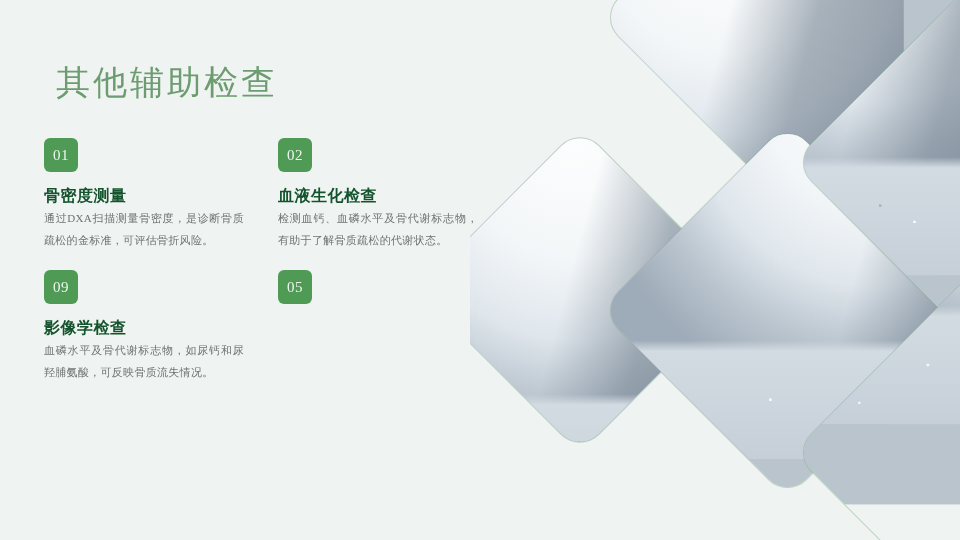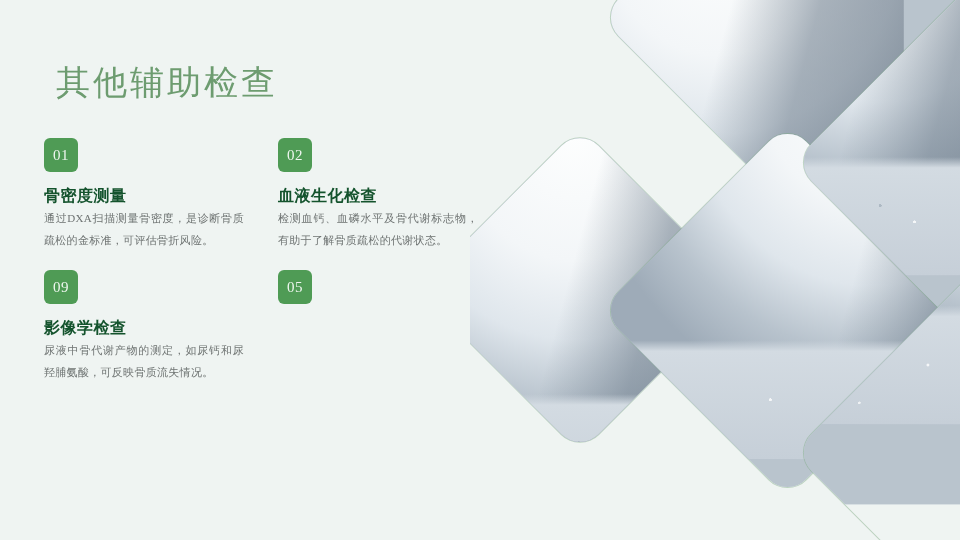--- a/index.html
+++ b/index.html
@@ -189,21 +189,21 @@
 
       <div class="item">
         <div class="badge">02</div>
         <div class="item-title">血液生化检查</div>
         <div class="item-body">检测血钙、血磷水平及骨代谢标志物，有助于了解骨质疏松的代谢状态。</div>
       </div>
 
       <div class="item">
         <div class="badge">09</div>
         <div class="item-title">影像学检查</div>
-        <div class="item-body">尿液中骨代谢产物的测定，如尿钙和尿羟脯氨酸，可反映骨质流失情况。</div>
+        <div class="item-body">血磷水平及骨代谢标志物，如尿钙和尿羟脯氨酸，可反映骨质流失情况。</div>
       </div>
 
       <div class="item">
         <div class="badge">05</div>
       </div>
 
     </div>
   </div>
 </div>
 

